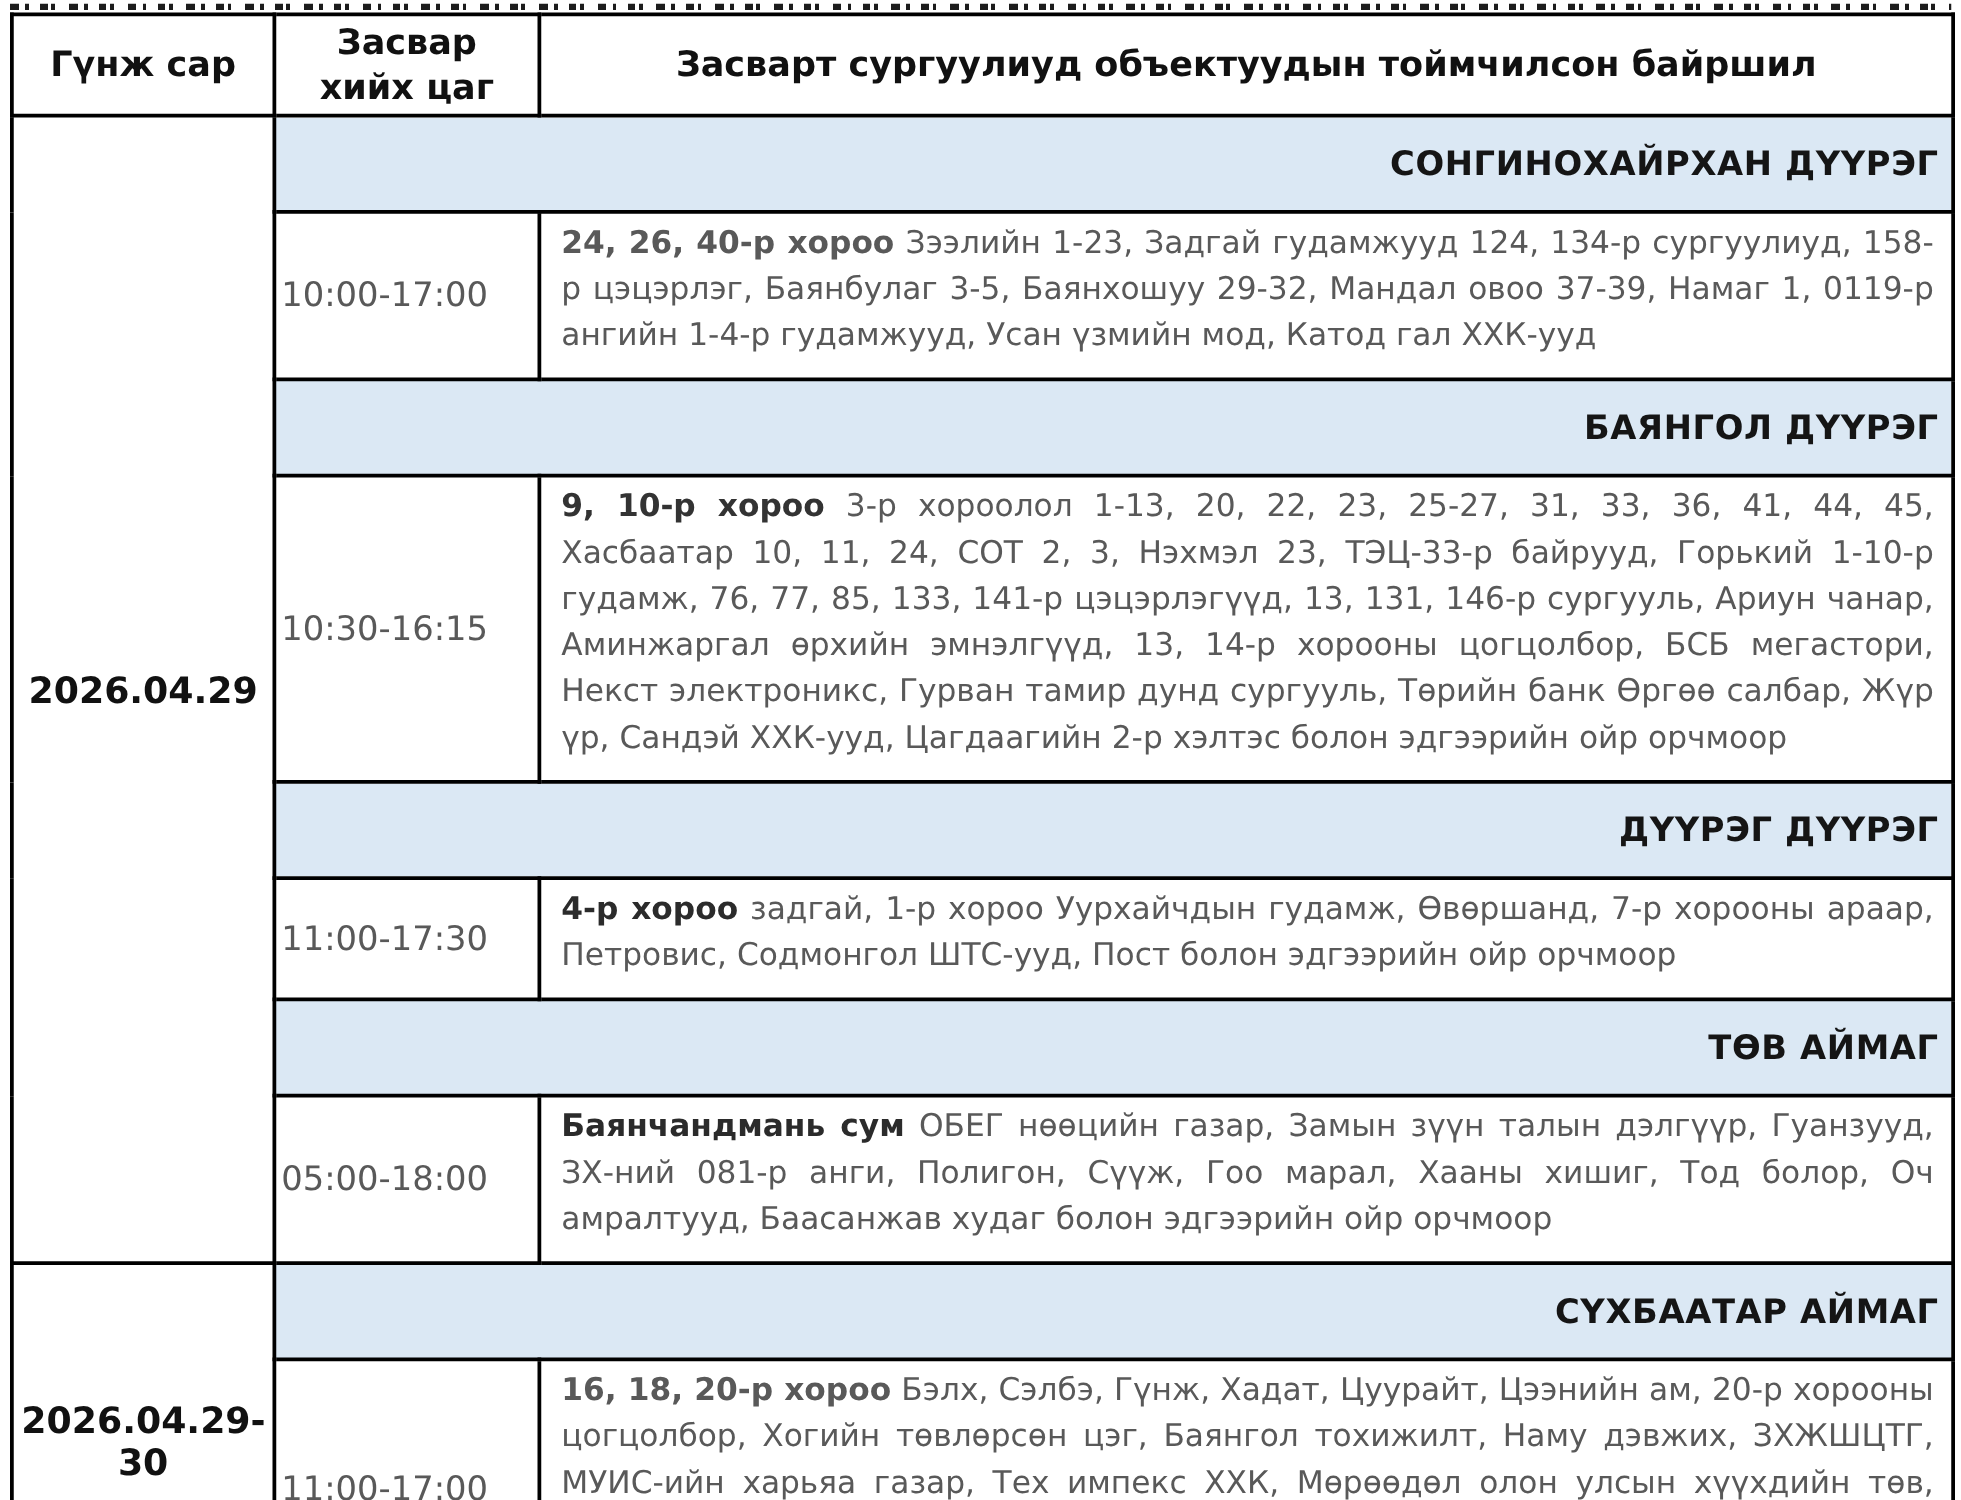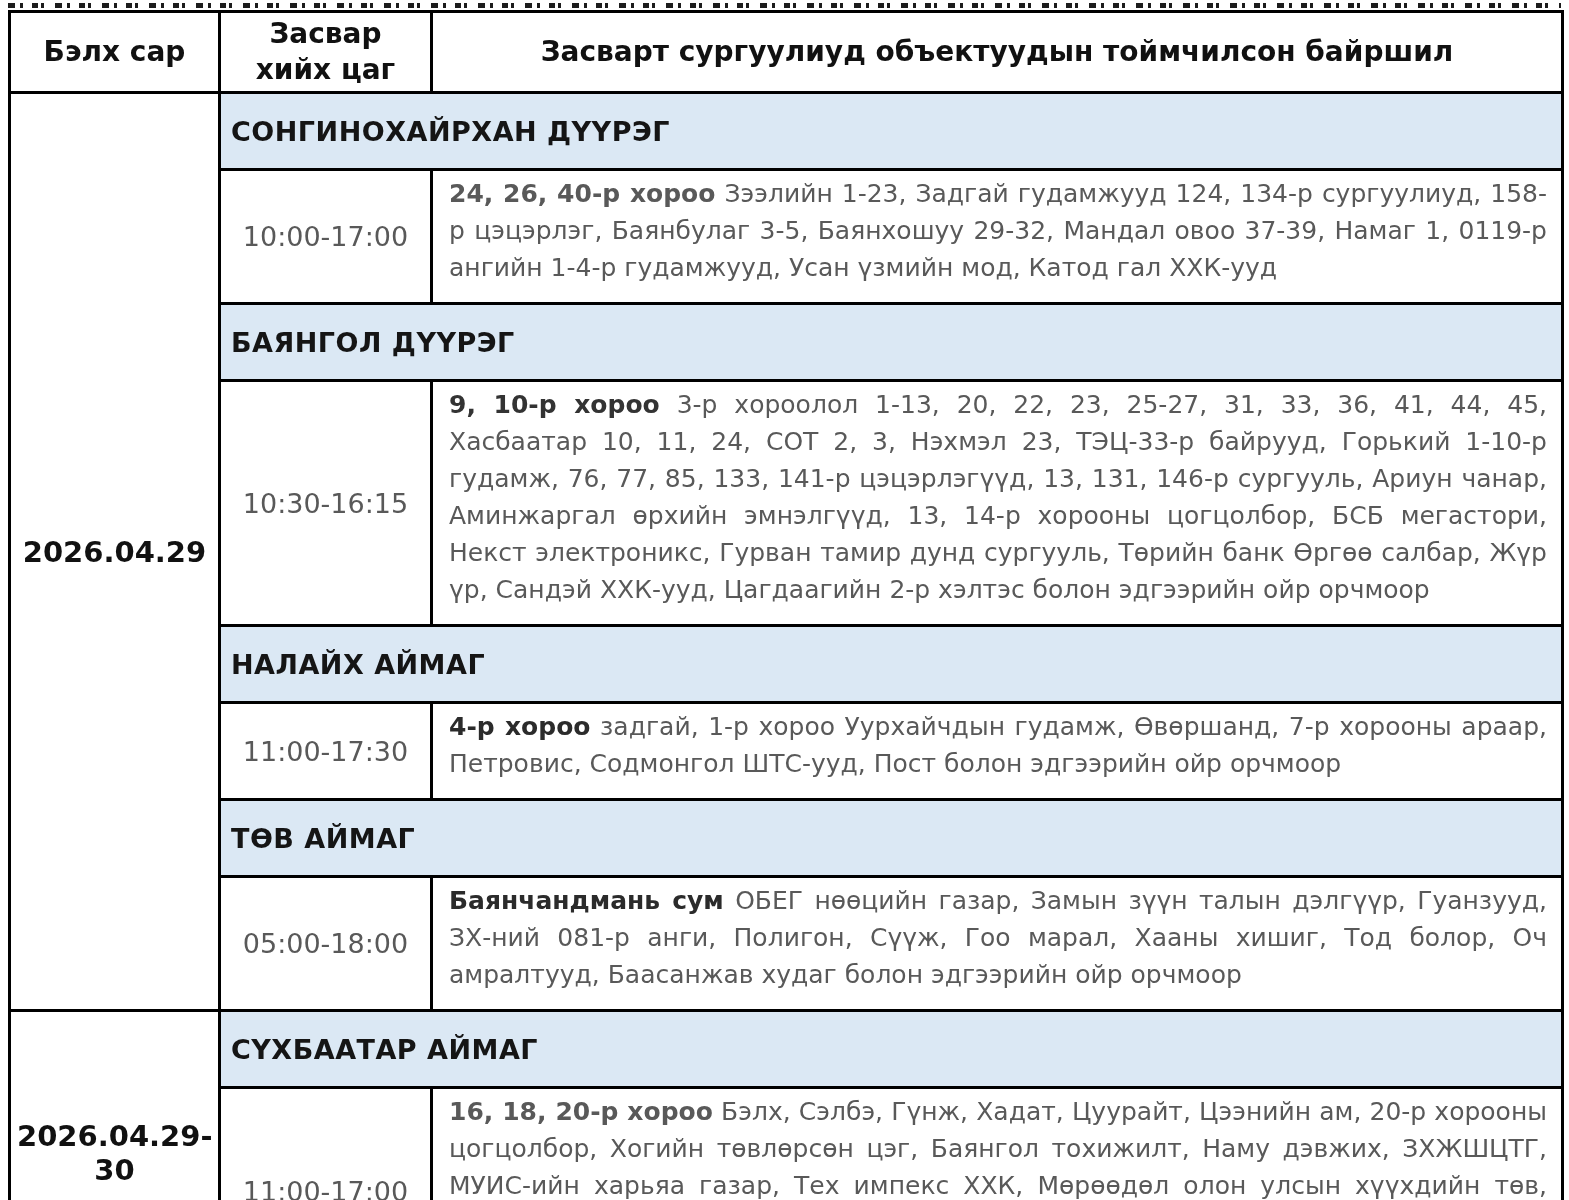--- a/index.html
+++ b/index.html
@@ -63,28 +63,28 @@
     color: #111111;
     background: #ffffff;
     padding: 0 6px;
     margin-left: 37px;
   }
   td.district-cell {
     background: #dbe8f4;
     color: #151515;
     font-size: 27px;
     font-weight: 700;
-    text-align: left;
+    text-align: right;
     vertical-align: middle;
     height: 70px;
     padding: 2px 10px;
     letter-spacing: 0.5px;
   }
   td.time-cell {
-    text-align: center;
+    text-align: left;
     vertical-align: middle;
     font-size: 27px;
     color: #595959;
     background: #ffffff;
     padding: 0 4px;
   }
   td.loc-cell {
     background: #ffffff;
     color: #595959;
     font-size: 25px;
@@ -109,21 +109,21 @@
 
   <table class="schedule">
     <colgroup>
       <col class="c-date">
       <col class="c-time">
       <col class="c-loc">
     </colgroup>
 
     <tbody>
         <tr>
-      <th class="col-header">Бэлх сар</th>
+      <th class="col-header">Гүнж сар</th>
       <th class="col-header">Засвар хийх цаг</th>
       <th class="col-header">Засварт сургуулиуд объектуудын тоймчилсон байршил</th>
     </tr>
 
     <tr>
       <td class="date-cell" rowspan="8">2026.04.29</td>
       <td class="district-cell" colspan="2">СОНГИНОХАЙРХАН ДҮҮРЭГ</td>
     </tr>
     <tr>
       <td class="time-cell">10:00-17:00</td>
@@ -132,21 +132,21 @@
 
     <tr>
       <td class="district-cell" colspan="2">БАЯНГОЛ ДҮҮРЭГ</td>
     </tr>
     <tr>
       <td class="time-cell">10:30-16:15</td>
       <td class="loc-cell"><strong class="lead" style="color:#333333">9, 10-р хороо</strong> <span>3-р хороолол 1-13, 20, 22, 23, 25-27, 31, 33, 36, 41, 44, 45, Хасбаатар 10, 11, 24, СОТ 2, 3, Нэхмэл 23, ТЭЦ-33-р байрууд, Горький 1-10-р гудамж, 76, 77, 85, 133, 141-р цэцэрлэгүүд, 13, 131, 146-р сургууль, Ариун чанар, Аминжаргал өрхийн эмнэлгүүд, 13, 14-р хорооны цогцолбор, БСБ мегастори, Некст электроникс, Гурван тамир дунд сургууль, Төрийн банк Өргөө салбар, Жүр үр, Сандэй ХХК-ууд, Цагдаагийн 2-р хэлтэс болон эдгээрийн ойр орчмоор</span></td>
     </tr>
 
     <tr>
-      <td class="district-cell" colspan="2">НАЛАЙХ АЙМАГ</td>
+      <td class="district-cell" colspan="2">ДҮҮРЭГ ДҮҮРЭГ</td>
     </tr>
     <tr>
       <td class="time-cell">11:00-17:30</td>
       <td class="loc-cell"><strong class="lead" style="color:#2b2b2b">4-р хороо</strong> <span>задгай, 1-р хороо Уурхайчдын гудамж, Өвөршанд, 7-р хорооны араар, Петровис, Содмонгол ШТС-ууд, Пост болон эдгээрийн ойр орчмоор</span></td>
     </tr>
 
     <tr>
       <td class="district-cell" colspan="2">ТӨВ АЙМАГ</td>
     </tr>
     <tr>

